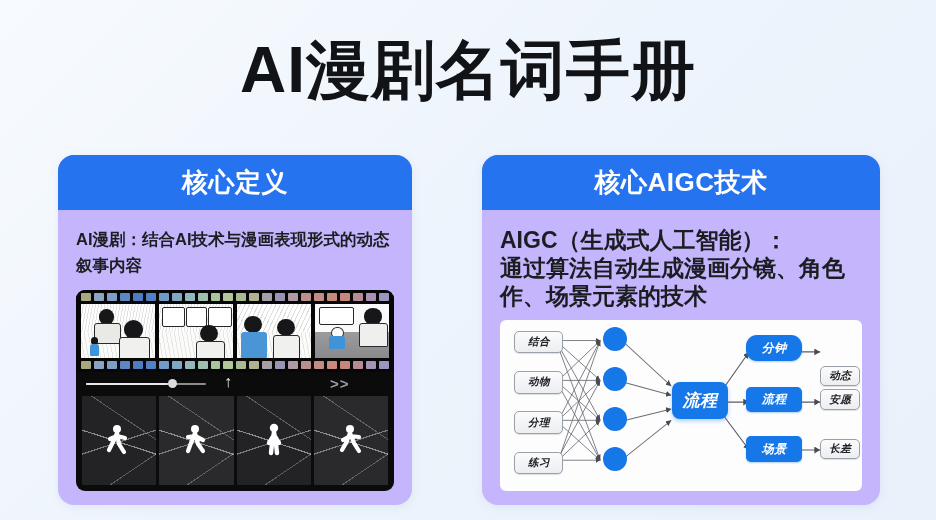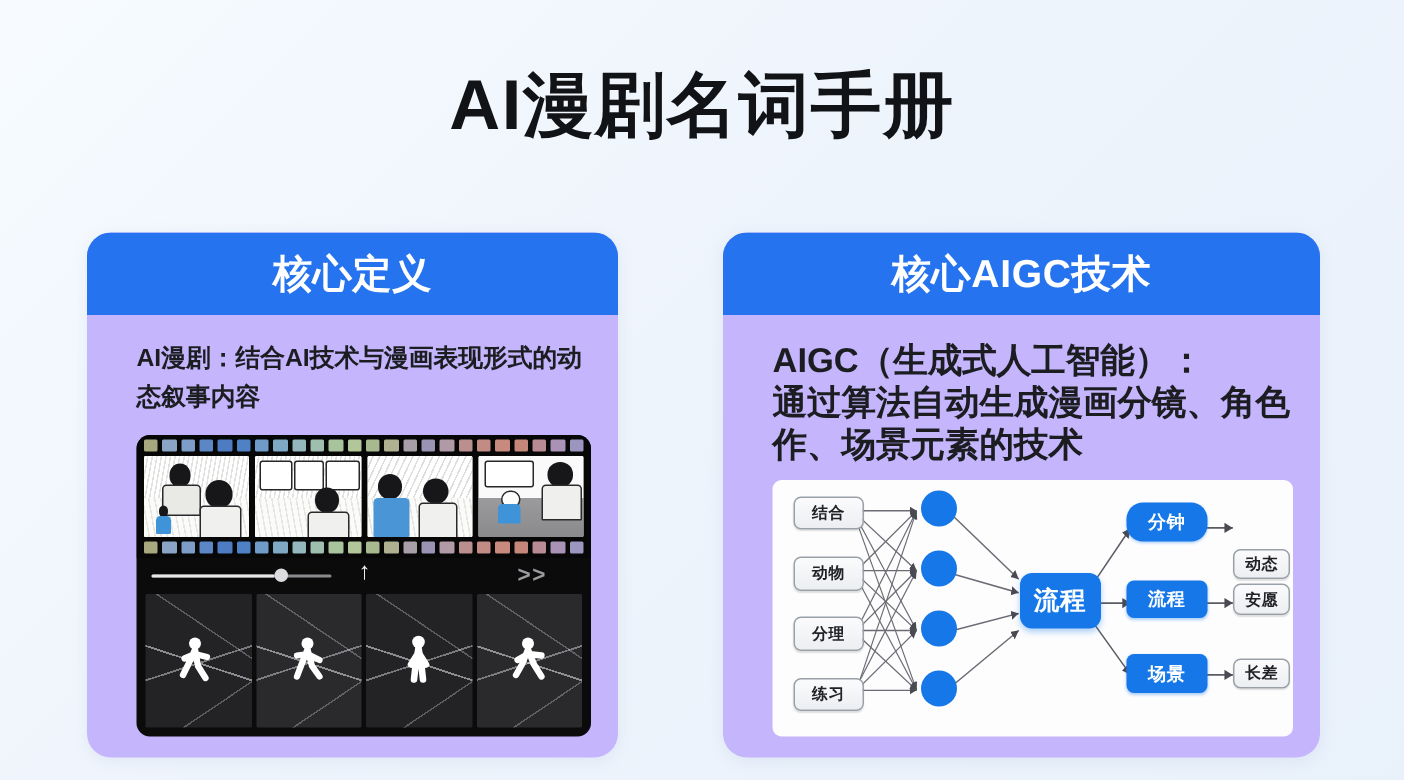--- a/index.html
+++ b/index.html
@@ -7,40 +7,40 @@
     width:936px;height:520px;overflow:hidden;
     font-family:"Liberation Sans","DejaVu Sans",sans-serif;
     background:linear-gradient(135deg,#f7fbff 0%,#eef4fc 45%,#e9f1fb 100%);
     position:relative;
   }
   .page{position:relative;width:936px;height:520px;}
 
   
   .title{
     position:absolute;left:0;top:34px;width:936px;text-align:center;
-    font-size:47px;line-height:72px;font-weight:700;color:#111316;
+    font-size:64px;line-height:72px;font-weight:700;color:#111316;
     letter-spacing:1px;
   }
 
   
   .card{
     position:absolute;top:155px;height:350px;
     background:#c4b5fd;border-radius:16px;
     box-shadow:0 2px 10px rgba(120,150,190,.13);
     overflow:hidden;display:flex;flex-direction:column;
   }
   #card-left{left:58px;width:354px;}
   #card-right{left:482px;width:398px;}
 
   .card-header{
     height:55px;flex:0 0 55px;background:#2573ef;
     display:flex;align-items:center;justify-content:center;
     color:#fff;font-size:26px;font-weight:700;letter-spacing:.5px;
   }
-  .card-body{flex:1;padding:16px 18px 14px 33px;display:flex;flex-direction:column;}
+  .card-body{flex:1;padding:16px 18px 14px 18px;display:flex;flex-direction:column;}
   .card-text{
     font-size:16.5px;line-height:26px;color:#1b1d21;font-weight:700;
     white-space:pre-line;
   }
   #card-right .card-text{font-size:23px;line-height:28px;}
 
   
   .media{
     margin-top:12px;flex:1;background:#0b0b0c;border-radius:9px;
     position:relative;overflow:hidden;
@@ -81,21 +81,21 @@
       linear-gradient(-34deg,transparent 30%,rgba(225,228,232,.30) 30% 30.6%,transparent 30.6%);}
   .ped{position:absolute;left:50%;top:50%;transform:translate(-50%,-50%);}
 
   
   .diagram{
     margin-top:10px;flex:1;background:#fdfdfe;border-radius:6px;position:relative;overflow:hidden;
   }
   .nodeboxes{position:absolute;inset:0;}
   .nbox{
     position:absolute;box-sizing:border-box;display:flex;align-items:center;justify-content:center;
-    font-size:10.5px;font-weight:700;letter-spacing:.5px;
+    font-size:10.5px;font-weight:700;letter-spacing:.5px;font-style:italic;
   }
   .nbox.gray{
     background:linear-gradient(#fbfbfc,#eceef1);border:1px solid #9aa0a8;border-radius:5px;color:#202226;
     box-shadow:0 1px 1px rgba(0,0,0,.12);
   }
   .nbox.blue{
     background:#1677e8;color:#fff;border-radius:5px;font-size:12px;
     box-shadow:0 1px 2px rgba(22,119,232,.35);
   }
   .nbox.hub{

